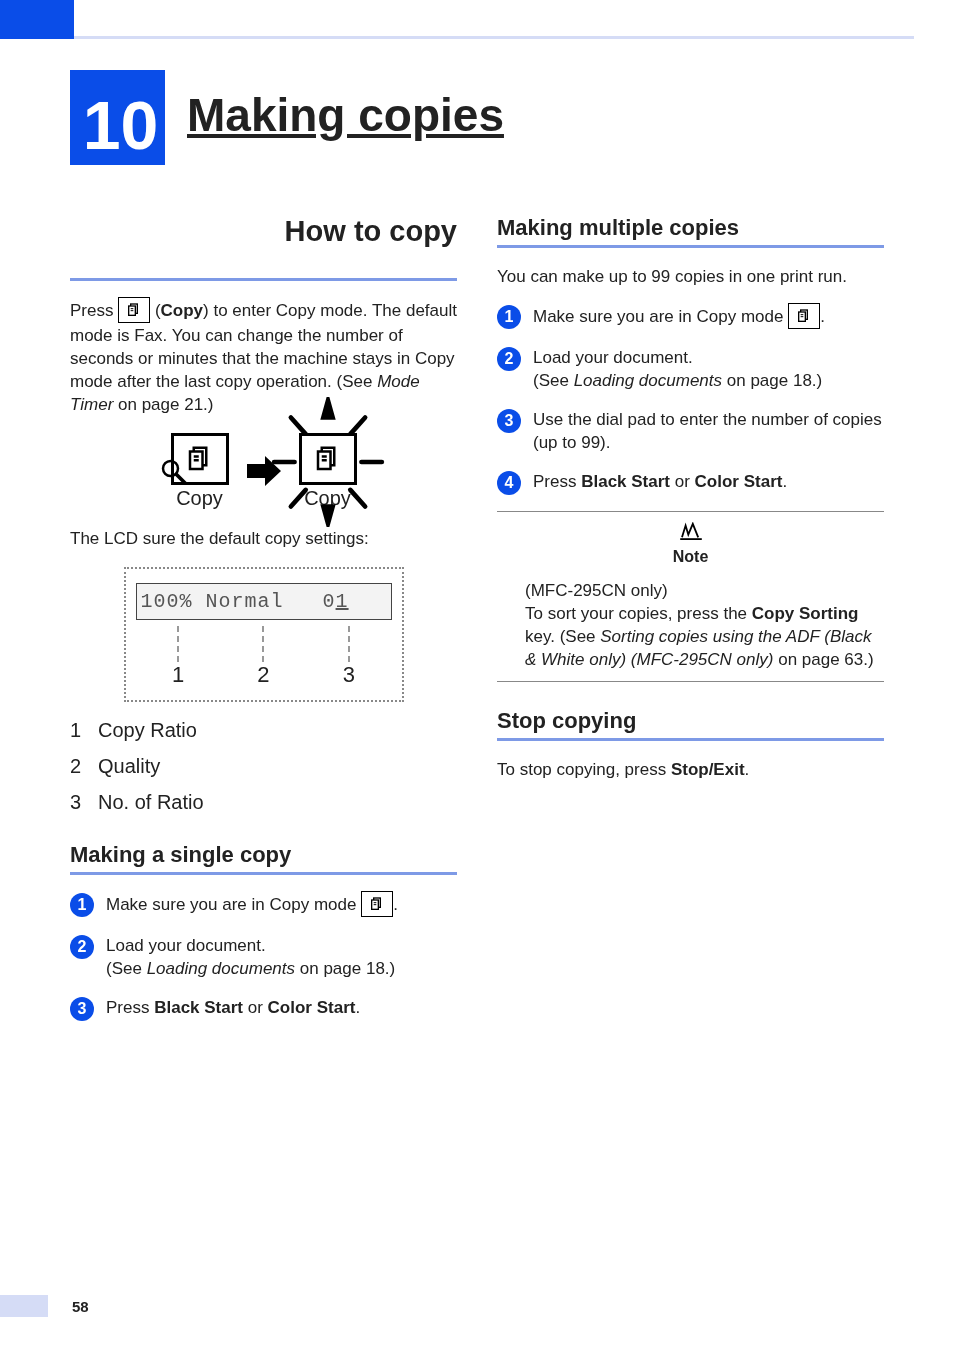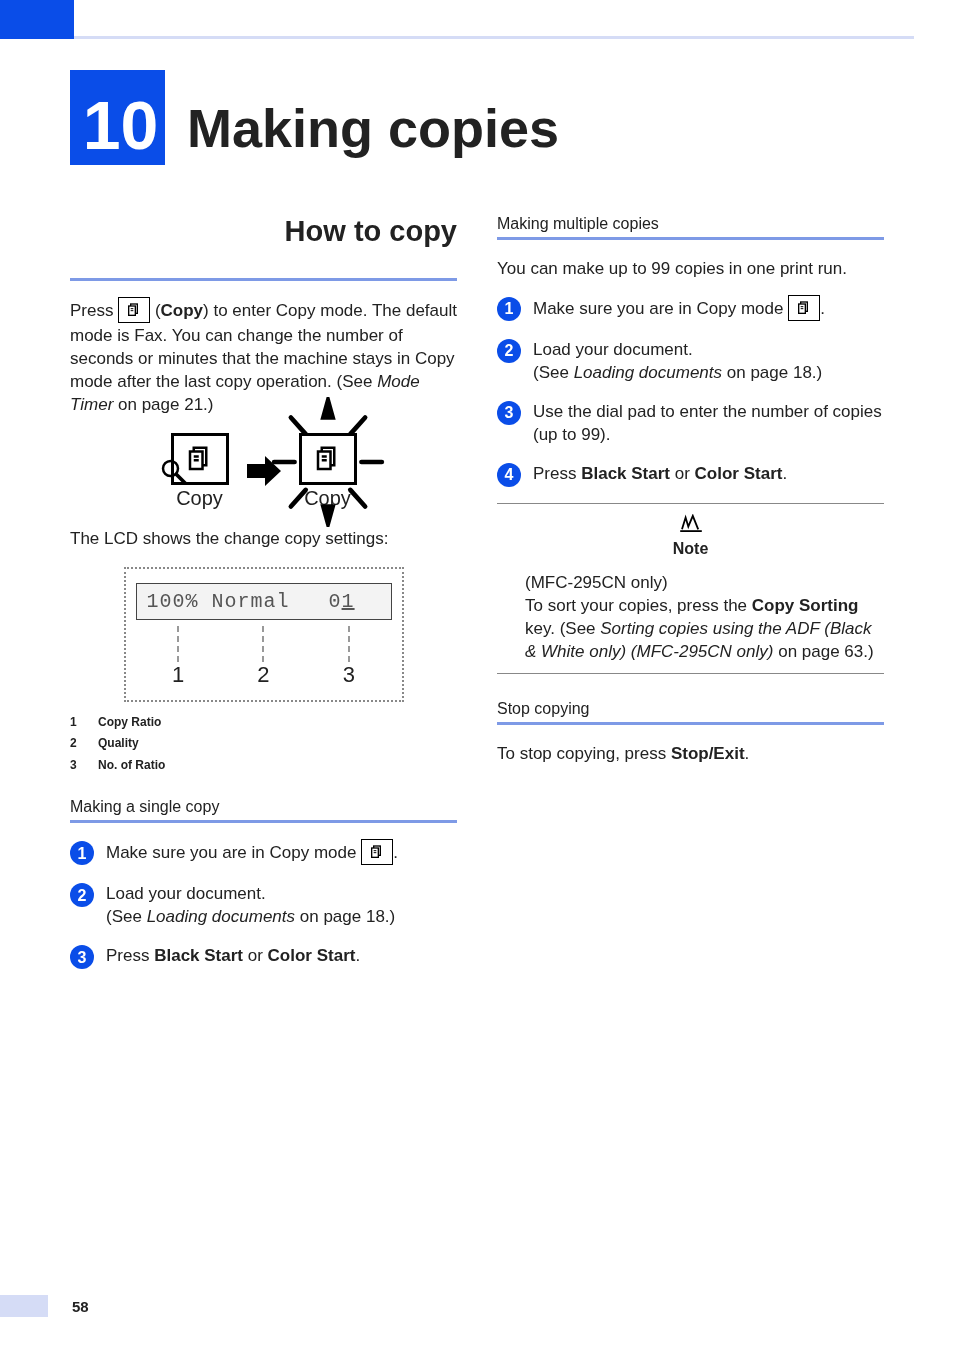--- a/index.html
+++ b/index.html
@@ -31,58 +31,59 @@
     background:var(--light-blue);
   }
   .topbar .tab{
     position:absolute;
     left:0; top:0;
     width:74px; height:39px;
     background:var(--blue);
   }
   .chapter{
     display:flex;
-    align-items:flex-end;
+    align-items:center;
     gap:22px;
     padding:20px 70px 0 70px;
     margin-bottom:50px;
   }
   .chapter .num-box{
     width:95px;height:95px;
     padding-left:6px;
     background:var(--blue);
     color:#fff;
     font-weight:700;
     font-size:68px;
     display:flex;
     align-items:flex-end;
     justify-content:center;
     line-height:1;
     padding-bottom:6px;
   }
   .chapter h1{
-    font-size:54px;
+    font-size:46px;
     font-weight:700;
     margin:0 0 6px 0;
+    text-decoration:underline;
   }
   .cols{
     display:flex;
     gap:40px;
     padding:0 70px;
   }
   .col{flex:1;min-width:0}
   h2{
     font-size:29px;
     font-weight:700;
     margin:0 0 30px 0;
     text-align:right;
   }
   h3{
-    font-size:16px;
-    font-weight:400;
+    font-size:22px;
+    font-weight:700;
     margin:0 0 4px 0;
   }
   .rule{
     height:3px;
     background:var(--hr);
     margin:0 0 18px 0;
   }
   p{
     font-size:17px;
     line-height:1.35;
@@ -152,43 +153,43 @@
     border:2.5px dotted #888;
     padding:14px 10px 8px 10px;
     position:relative;
   }
   .lcd{
     border:1px solid #444;
     background:#f3f3f3;
     font-family:"Courier New",monospace;
     font-size:20px;
     letter-spacing:1px;
-    padding:6px 10px;
+    padding:6px 4px;
     color:#555;
   }
   .lcd span.underline{text-decoration:underline}
   .lcd-callouts{
     position:relative;
     height:66px;
     display:flex;
     justify-content:space-around;
     margin-top:6px;
   }
   .callout-line{
     width:0;border-left:2px dashed #999;
     height:36px;
     margin:0 auto;
   }
   .callout-num{
     font-size:22px;
     text-align:center;
   }
   .legend{
-    font-size:12px;
-    font-weight:700;
+    font-size:20px;
+    font-weight:400;
     line-height:1.8;
     margin-bottom:22px;
   }
   .legend .n{display:inline-block;width:28px}
   
   .step{
     display:flex;
     gap:12px;
     margin-bottom:16px;
     font-size:17px;
@@ -313,21 +314,21 @@
               <rect x="7" y="3" width="10" height="14" fill="none" stroke="#000" stroke-width="2"></rect>
               <rect x="4" y="6" width="10" height="14" fill="#fff" stroke="#000" stroke-width="2"></rect>
               <line x1="7" y1="10" x2="11" y2="10" stroke="#000" stroke-width="2"></line>
               <line x1="7" y1="13" x2="11" y2="13" stroke="#000" stroke-width="2"></line>
             </svg>
         </div>
         <div class="caption">Copy</div>
       </div>
     </div>
 
-    <p>The LCD shows the change copy settings:</p>
+    <p>The LCD sure the default copy settings:</p>
 
     <div class="lcd-wrap">
       <div class="lcd">
         <span>100% Normal</span>&nbsp;&nbsp;&nbsp;<span>0</span><span class="underline">1</span>
       </div>
       <div class="lcd-callouts">
         <div style="flex:1;text-align:center">
           <div class="callout-line"></div>
           <div class="callout-num">1</div>
         </div>

